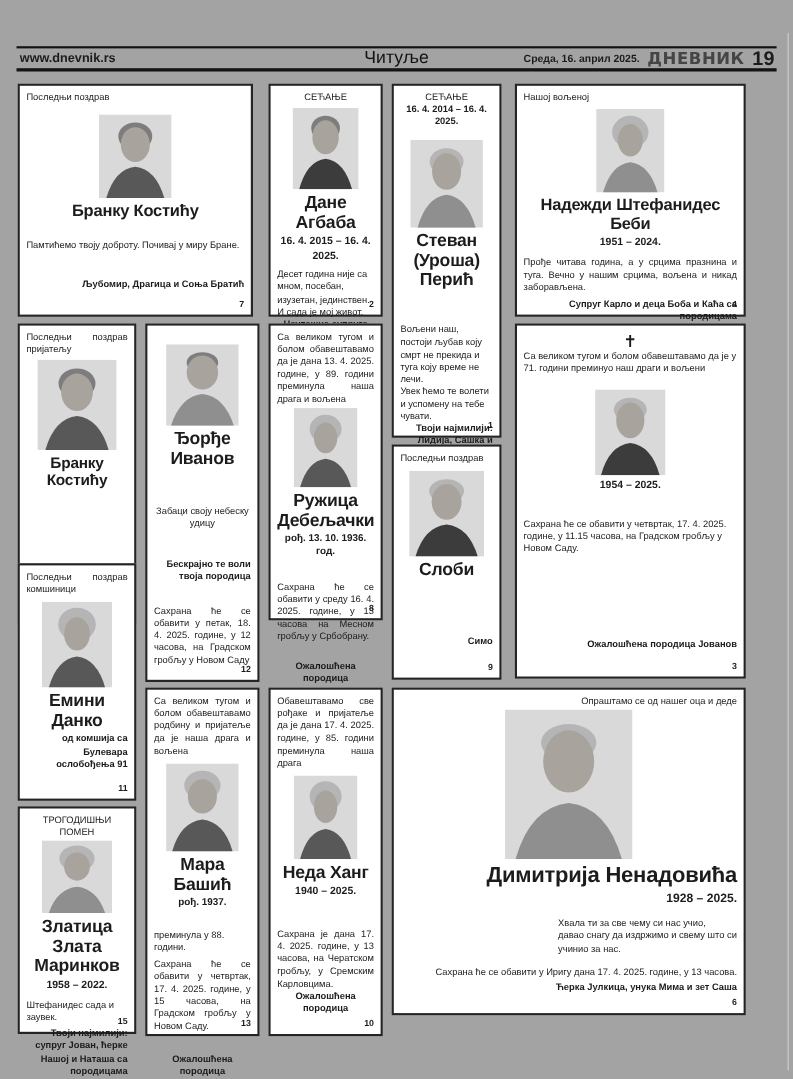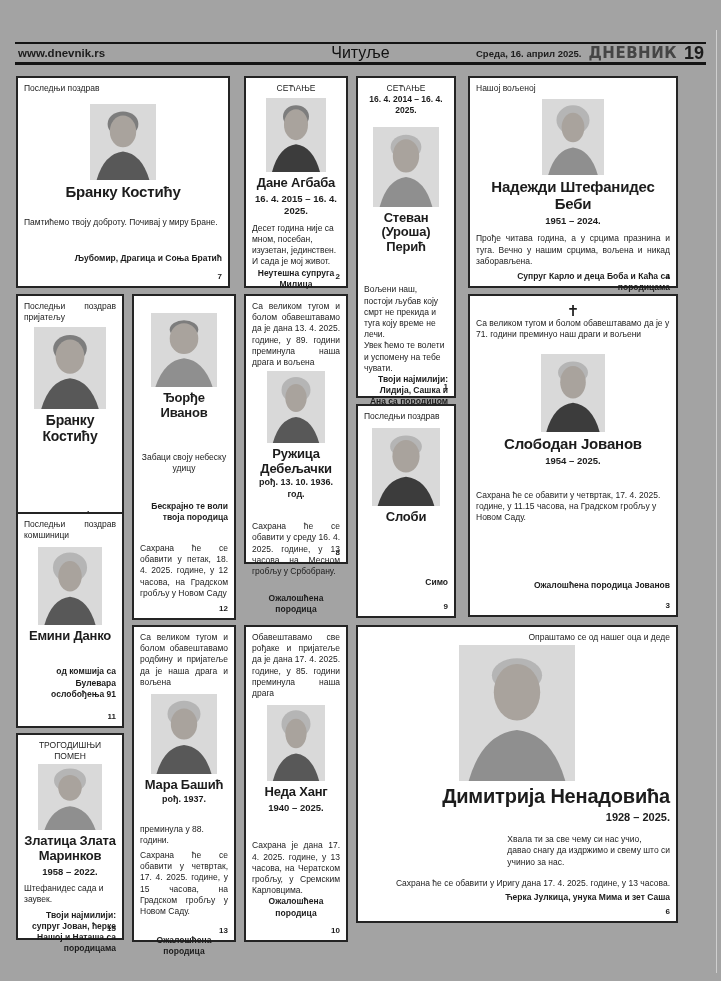--- a/index.html
+++ b/index.html
@@ -29,21 +29,21 @@
   .cross{text-align:center;font-size:15px;font-weight:bold;line-height:1;margin-top:2px;}
   .ph{display:block;margin:6px auto 2px;flex:0 0 auto;}
   .ph svg{display:block;width:100%;height:100%;}
   .ph .bg{fill:#d9d9d9;}
   .ph .hair{fill:#7d7d7d;}
   .ph .head{fill:#a9a39d;}
   .ph .body{fill:#585858;}
   .ph--light .body{fill:#8f8f8f;}
   .ph--dark .body{fill:#3c3c3c;}
   .ph--grey .hair{fill:#b5b5b5;}
-  .nm{text-align:center;font-weight:bold;font-size:13px;line-height:1.12;letter-spacing:-.2px;margin-top:2px;}
+  .nm{text-align:center;font-weight:bold;font-size:16px;line-height:1.12;letter-spacing:-.2px;margin-top:2px;}
   .dt{text-align:center;font-weight:bold;font-size:9.5px;margin-top:2px;}
   .born{text-align:center;font-weight:bold;font-size:9px;margin-top:1px;}
   .msg,.msg2{margin-top:8px;white-space:pre-line;}
   .sig{font-weight:bold;text-align:right;margin-top:8px;}
   .num{position:absolute;right:6px;bottom:3px;font-size:8px;font-weight:bold;}
   
   .b0{left:16px;top:76px;width:214px;height:212px;}
   .b0 .ph{width:66px;height:76px;margin-top:10px;}
   .b0 .nm{font-size:15px;}
   .b0 .msg{margin-top:16px;}
@@ -271,21 +271,20 @@
     <div class="cross">✝</div>
     <div class="hdr">Са великом тугом и болом обавештавамо да је у 71. години преминуо наш драги и вољени</div>
     <span class="ph ph--dark ph--grey">
         <svg viewBox="0 0 60 72" preserveAspectRatio="none">
           <rect class="bg" width="60" height="72"></rect>
           <ellipse class="hair" cx="30" cy="17" rx="14" ry="10"></ellipse>
           <ellipse class="head" cx="30" cy="26" rx="12" ry="15"></ellipse>
           <path class="body" d="M5 72 Q12 47 30 45 Q48 47 55 72 Z"></path>
         </svg>
       </span>
-    <div class="nm">Слободан Јованов</div>
     <div class="dt">1954 – 2025.</div>
     <div class="msg">Сахрана ће се обавити у четвртак, 17. 4. 2025. године, у 11.15 часова, на Градском гробљу у Новом Саду.</div>
     <div class="sig">Ожалошћена породица Јованов</div>
     <div class="num">3</div>
   </div>
 
   <div class="box b9">
     <div class="hdr hdr--jj">Последњи поздрав комшиници</div>
     <span class="ph ph--grey">
         <svg viewBox="0 0 60 72" preserveAspectRatio="none">

